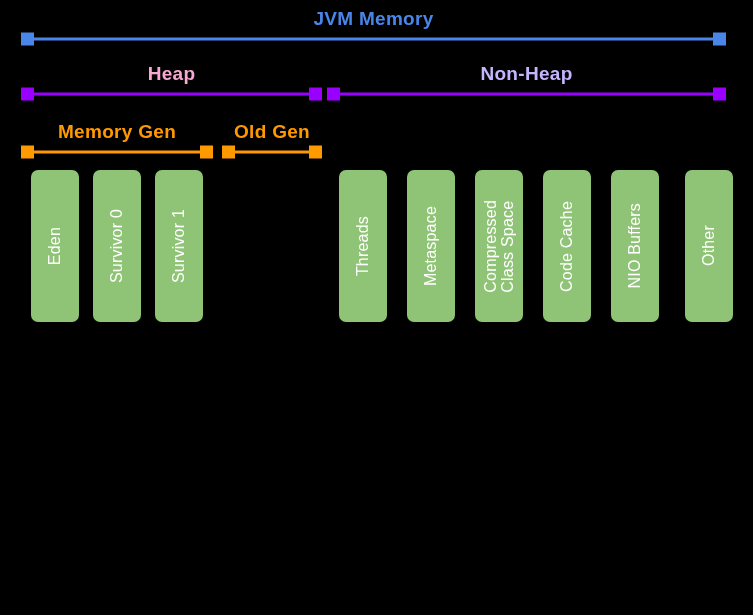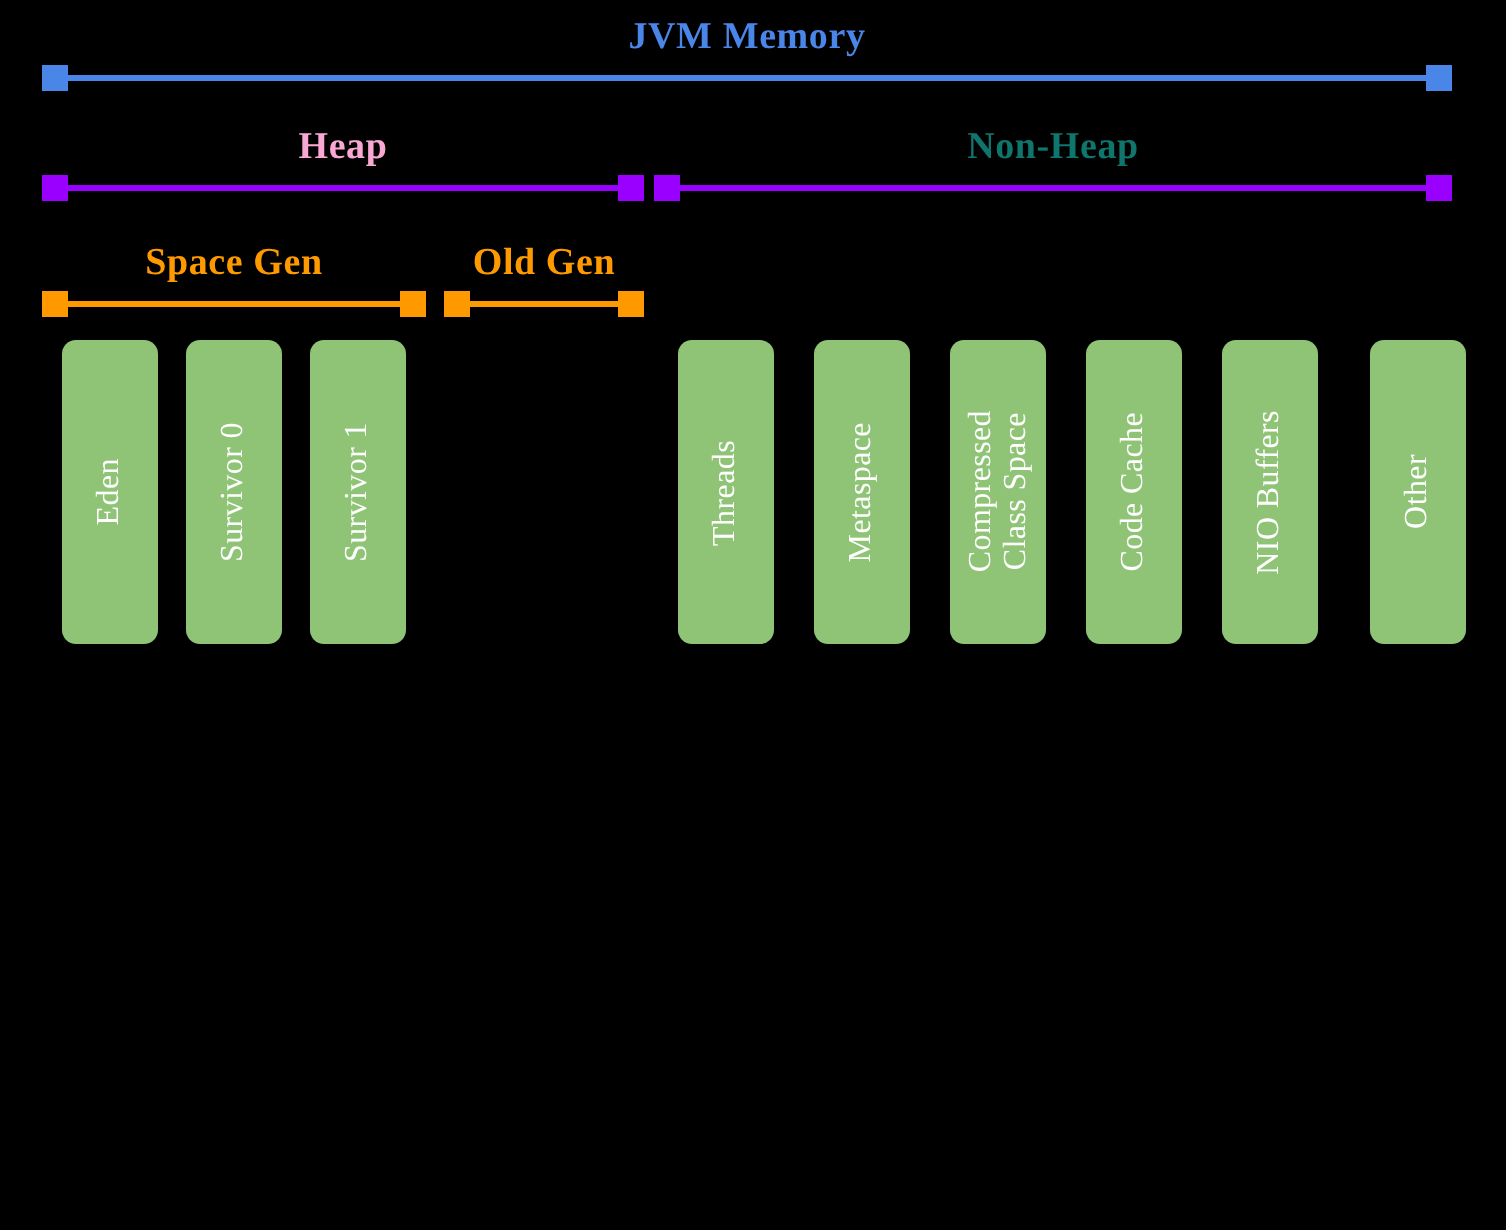--- a/index.html
+++ b/index.html
@@ -1,20 +1,20 @@
 <!DOCTYPE html>
 <html><head>
 <meta charset="utf-8">
 <style>
   html,body{margin:0;padding:0;background:#000;}
   #stage{
     position:relative;
     width:753px;height:615px;
     background:#000000;
-    font-family:Liberation Serif, serif;
+    font-family:Liberation Sans, sans-serif;
     overflow:hidden;
   }
   
   .bracket{position:absolute;}
   .bracket .line{
     position:absolute;
     height:3px;
     top:50%;
     transform:translateY(-50%);
   }
@@ -67,27 +67,27 @@
         <div class="line" style="left: 5px; width: 695px; background: rgb(74, 134, 232);"></div>
         <div class="cap left" style="background: rgb(74, 134, 232);"></div>
         <div class="cap right" style="background: rgb(74, 134, 232);"></div>
       </div>
       <div class="bracket-label" style="left: 21px; top: 63px; width: 301px; color: #f9a8d4;">Heap</div>
       <div class="bracket" style="left: 21px; top: 87px; width: 301px; height: 13px;">
         <div class="line" style="left: 5px; width: 291px; background: rgb(153, 0, 255);"></div>
         <div class="cap left" style="background: rgb(153, 0, 255);"></div>
         <div class="cap right" style="background: rgb(153, 0, 255);"></div>
       </div>
-      <div class="bracket-label" style="left: 327px; top: 63px; width: 399px; color: #0f766e;">Non-Heap</div>
+      <div class="bracket-label" style="left: 327px; top: 63px; width: 399px; color: #c4b5fd;">Non-Heap</div>
       <div class="bracket" style="left: 327px; top: 87px; width: 399px; height: 13px;">
         <div class="line" style="left: 5px; width: 389px; background: rgb(153, 0, 255);"></div>
         <div class="cap left" style="background: rgb(153, 0, 255);"></div>
         <div class="cap right" style="background: rgb(153, 0, 255);"></div>
       </div>
-      <div class="bracket-label" style="left: 21px; top: 121px; width: 192px; color: rgb(255, 153, 0);">Space Gen</div>
+      <div class="bracket-label" style="left: 21px; top: 121px; width: 192px; color: rgb(255, 153, 0);">Memory Gen</div>
       <div class="bracket" style="left: 21px; top: 145px; width: 192px; height: 13px;">
         <div class="line" style="left: 5px; width: 182px; background: rgb(255, 153, 0);"></div>
         <div class="cap left" style="background: rgb(255, 153, 0);"></div>
         <div class="cap right" style="background: rgb(255, 153, 0);"></div>
       </div>
       <div class="bracket-label" style="left: 222px; top: 121px; width: 100px; color: rgb(255, 153, 0);">Old Gen</div>
       <div class="bracket" style="left: 222px; top: 145px; width: 100px; height: 13px;">
         <div class="line" style="left: 5px; width: 90px; background: rgb(255, 153, 0);"></div>
         <div class="cap left" style="background: rgb(255, 153, 0);"></div>
         <div class="cap right" style="background: rgb(255, 153, 0);"></div>

